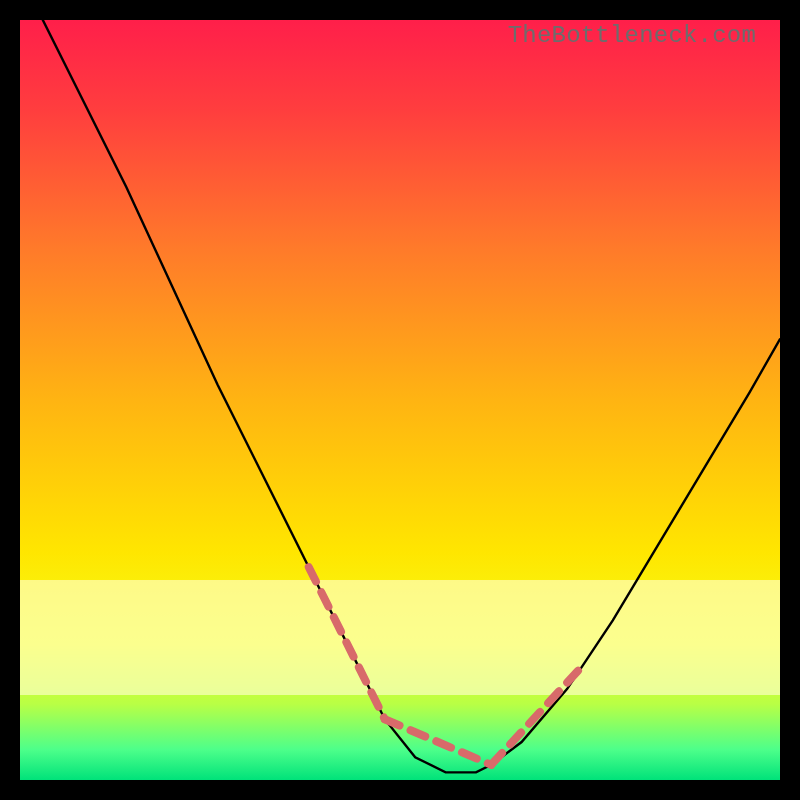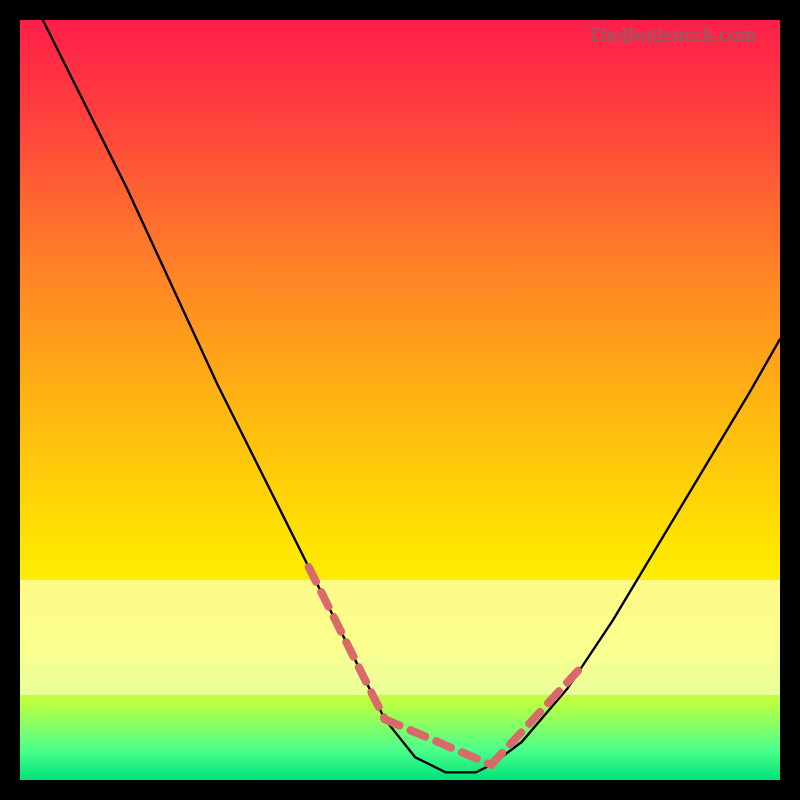--- a/index.html
+++ b/index.html
@@ -23,22 +23,22 @@
     left: 0;
     top: 0;
     width: 760px;
     height: 760px;
     display: block;
   }
   .watermark {
     position: absolute;
     top: 2px;
     right: 24px;
-    font-family: Liberation Serif, serif;
-    font-size: 21px;
+    font-family: Liberation Mono, monospace;
+    font-size: 24px;
     color: #6d6d6d;
     letter-spacing: 0.2px;
     user-select: none;
     margin-left: 15px;
   }
 </style>
 </head>
 <body>
 
 <div class="frame">

